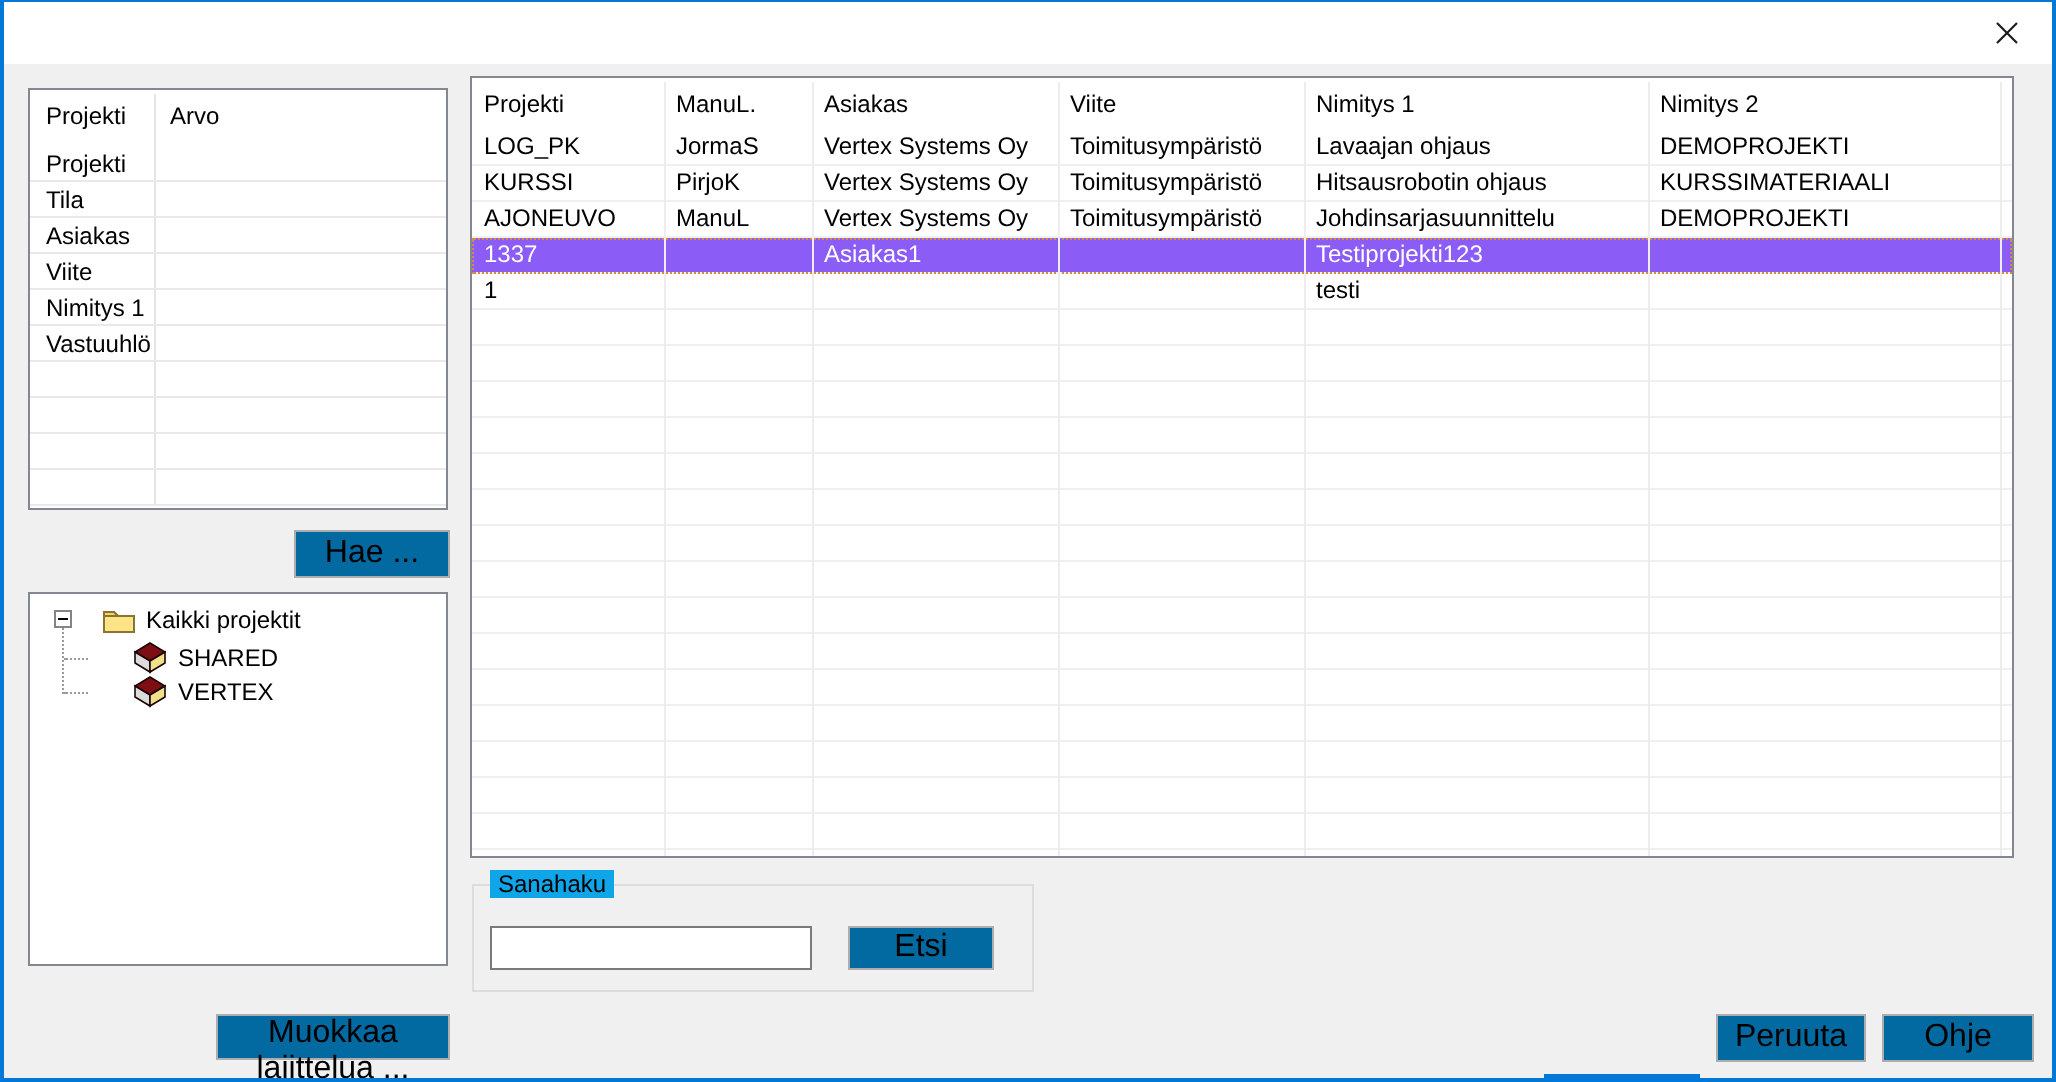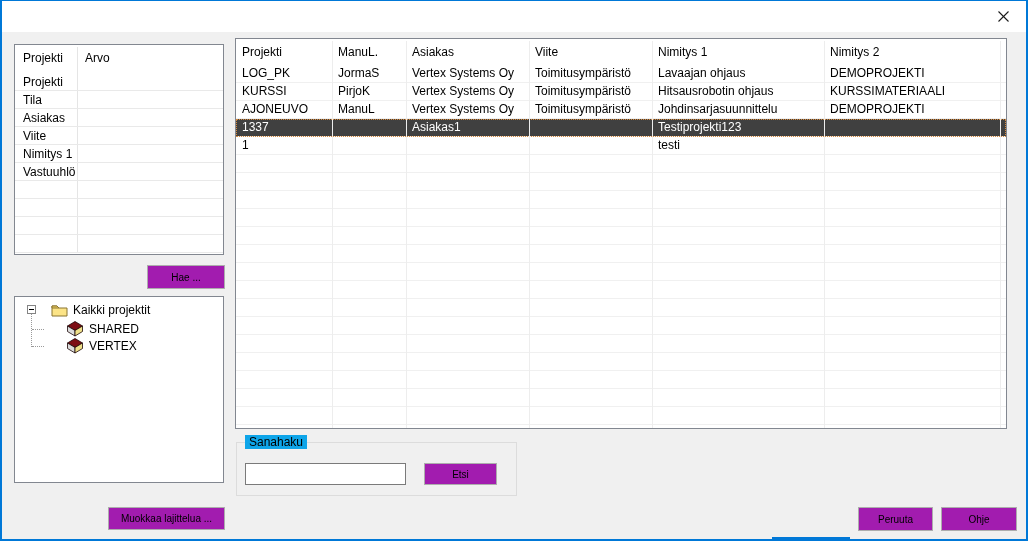--- a/index.html
+++ b/index.html
@@ -17,22 +17,22 @@
 
   
   .param-table { left:12px; top:43px; width:210px; height:211px; }
   .param-header { position:relative; height:28px; }
   .param-header .h1 { position:absolute; left:8px; top:0; line-height:26px; }
   .param-header .h2 { position:absolute; left:70px; top:0; line-height:26px; }
   .param-vline { position:absolute; left:62px; top:2px; bottom:2px; width:1px; background:#e5e5e5; }
   .prow { position:relative; height:18px; line-height:18px; border-bottom:1px solid #e9e9e9; padding-left:8px; white-space:nowrap; }
 
   .btn {
-    position:absolute; background:#a21caf; border:1px solid #adadad;
-    font-family:inherit; font-size:10px; color:#000; text-align:center; cursor:pointer;
+    position:absolute; background:#0369a1; border:1px solid #adadad;
+    font-family:inherit; font-size:16px; color:#000; text-align:center; cursor:pointer;
   }
   .btn-hae { left:145px; top:264px; width:78px; height:24px; }
   .btn-muokkaa { left:106px; top:506px; width:117px; height:23px; }
   .btn-ok { left:770px; top:536px; width:78px; height:20px; border:1px solid #0078d7; box-shadow:inset 0 0 0 1px #0078d7; }
   .btn-peruuta { left:856px; top:506px; width:75px; height:24px; }
   .btn-ohje { left:939px; top:506px; width:76px; height:24px; }
   .btn-etsi { left:187px; top:20px; width:73px; height:22px; }
 
   
   .tree-box { left:12px; top:295px; width:210px; height:187px; }
@@ -43,21 +43,21 @@
   .connector-v { position:absolute; left:16px; top:14px; width:1px; height:36px; border-left:1px dotted #9a9a9a; }
   .connector-h { position:absolute; top:9px; width:12px; height:1px; border-top:1px dotted #9a9a9a; }
 
   
   .ptable { left:233px; top:37px; width:772px; height:391px; }
   .pt-header-cell { position:absolute; top:0; height:26px; line-height:26px; padding-left:6px; white-space:nowrap; overflow:hidden; }
   .pt-vline { position:absolute; top:2px; bottom:0; width:1px; background:#ededed; pointer-events:none; }
   .pt-row { position:absolute; left:0; right:0; height:18px; }
   .pt-row.lined { border-bottom:1px solid #f0f0f0; }
   .pt-cell { position:absolute; top:0; height:18px; line-height:17px; padding-left:6px; white-space:nowrap; overflow:hidden; }
-  .pt-row.sel { background:#404040; color:#fff; outline:1px dotted #d88c40; outline-offset:-1px; }
+  .pt-row.sel { background:#8b5cf6; color:#fff; outline:1px dotted #d88c40; outline-offset:-1px; }
 
   
   .groupbox { position:absolute; left:234px; top:441px; width:281px; height:54px; border:1px solid #dcdcdc; }
   .group-legend { position:absolute; left:8px; top:-8px; background:#0ea5e9; padding:0 4px; }
   .search-input { position:absolute; left:8px; top:20px; width:161px; height:22px; border:1px solid #7a7a7a; background:#fff; font-family:inherit; font-size:12px; padding:0 4px; }
 </style>
 </head>
 <body>
 
 <div class="window">

